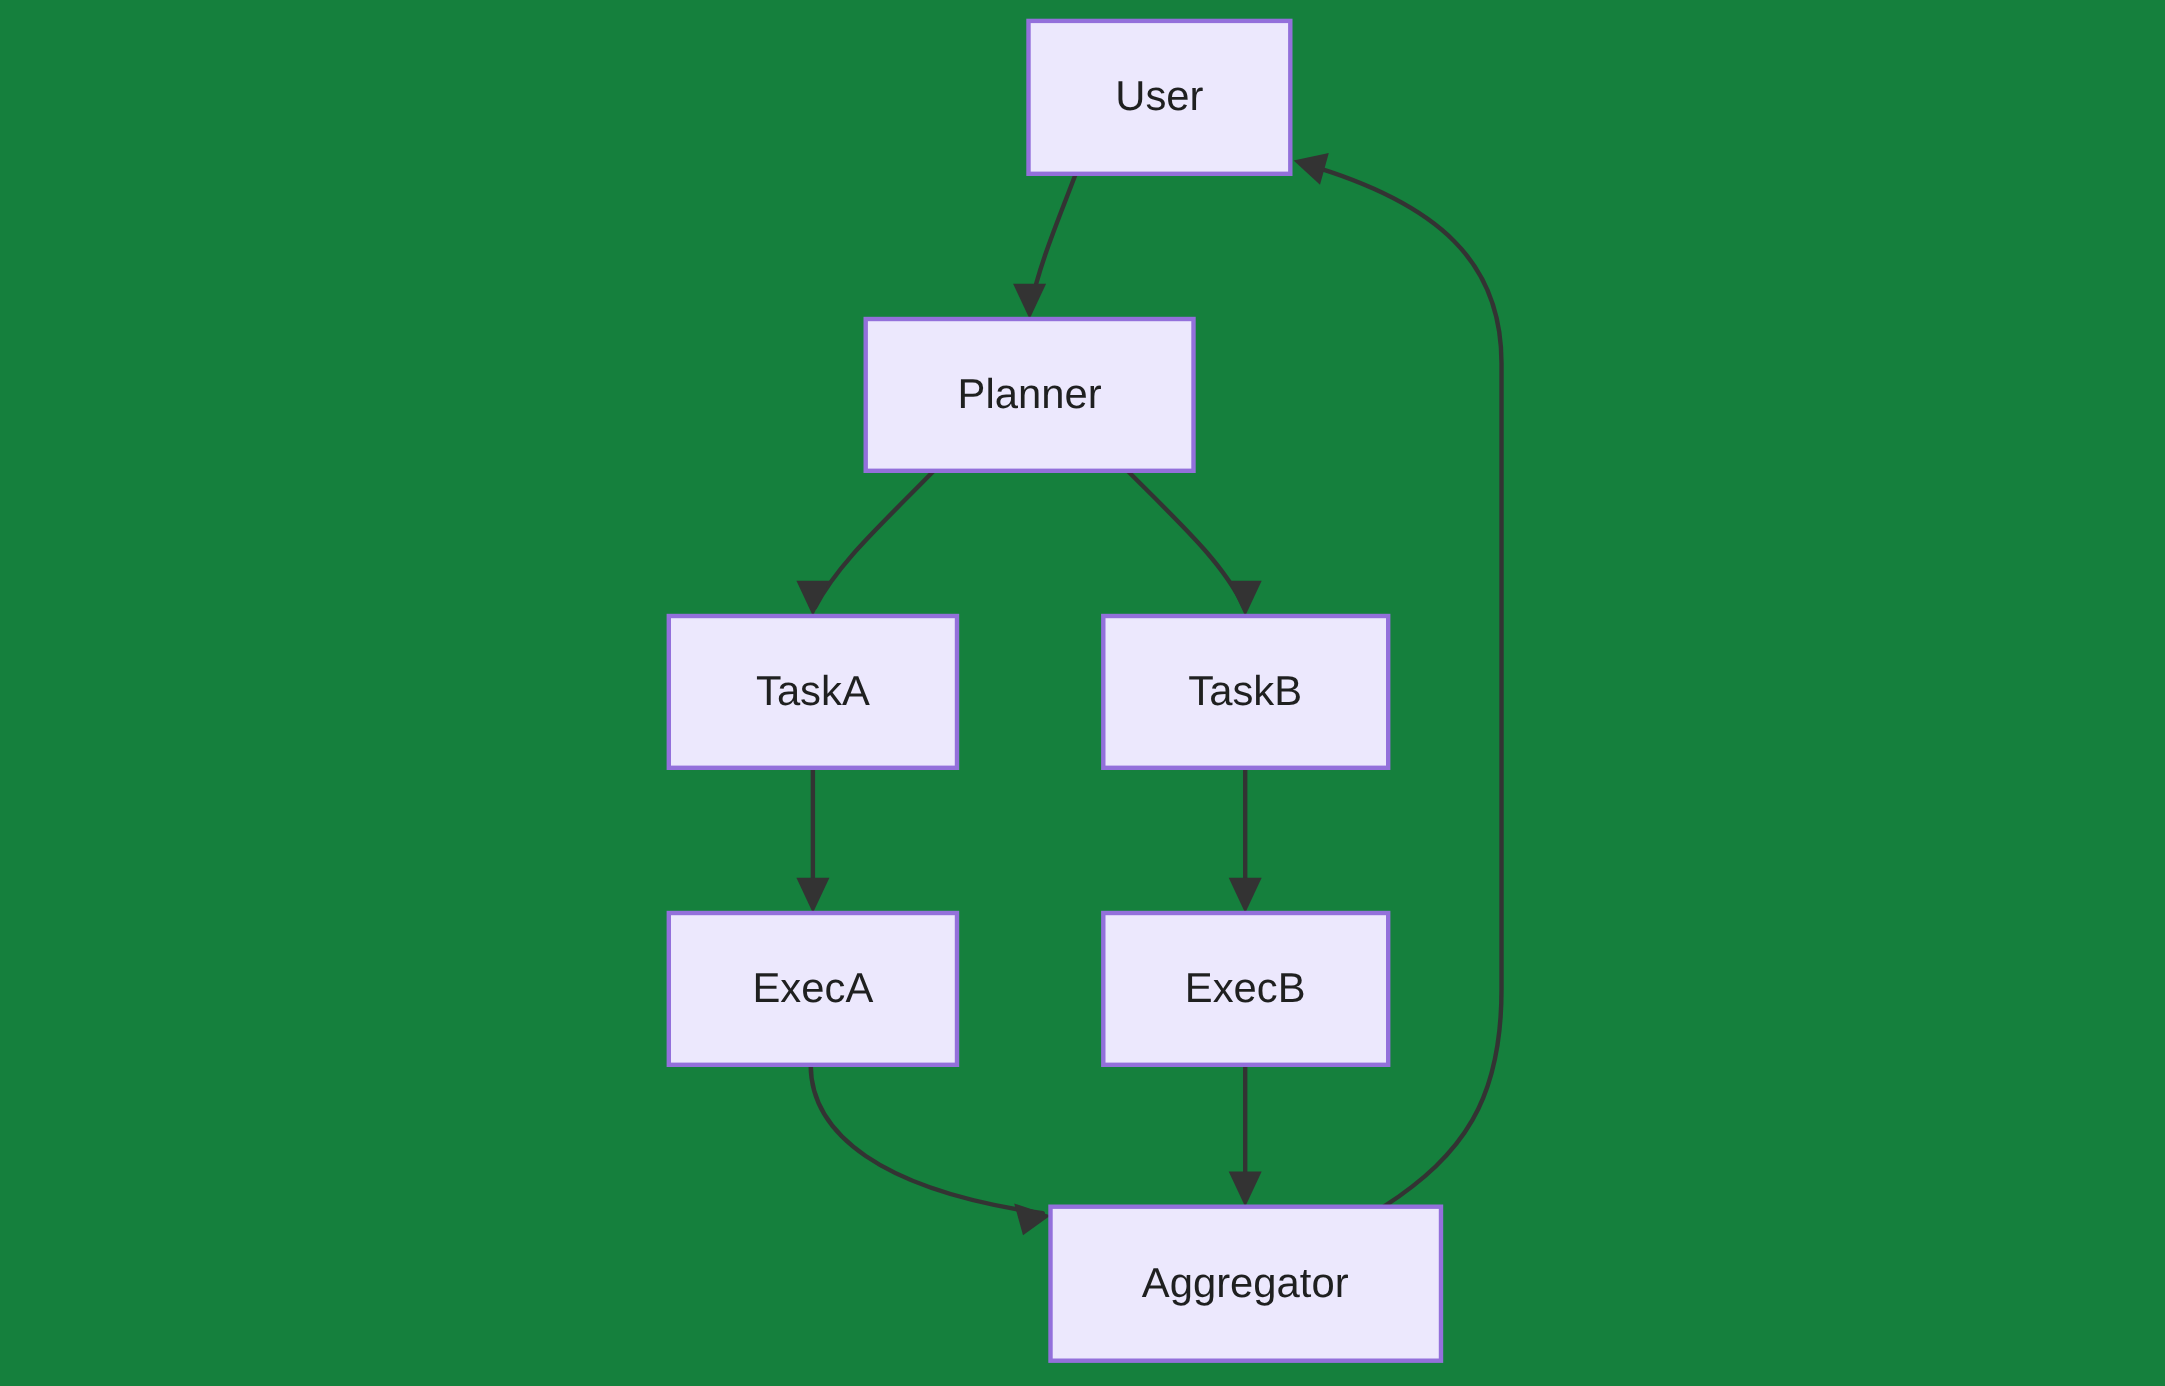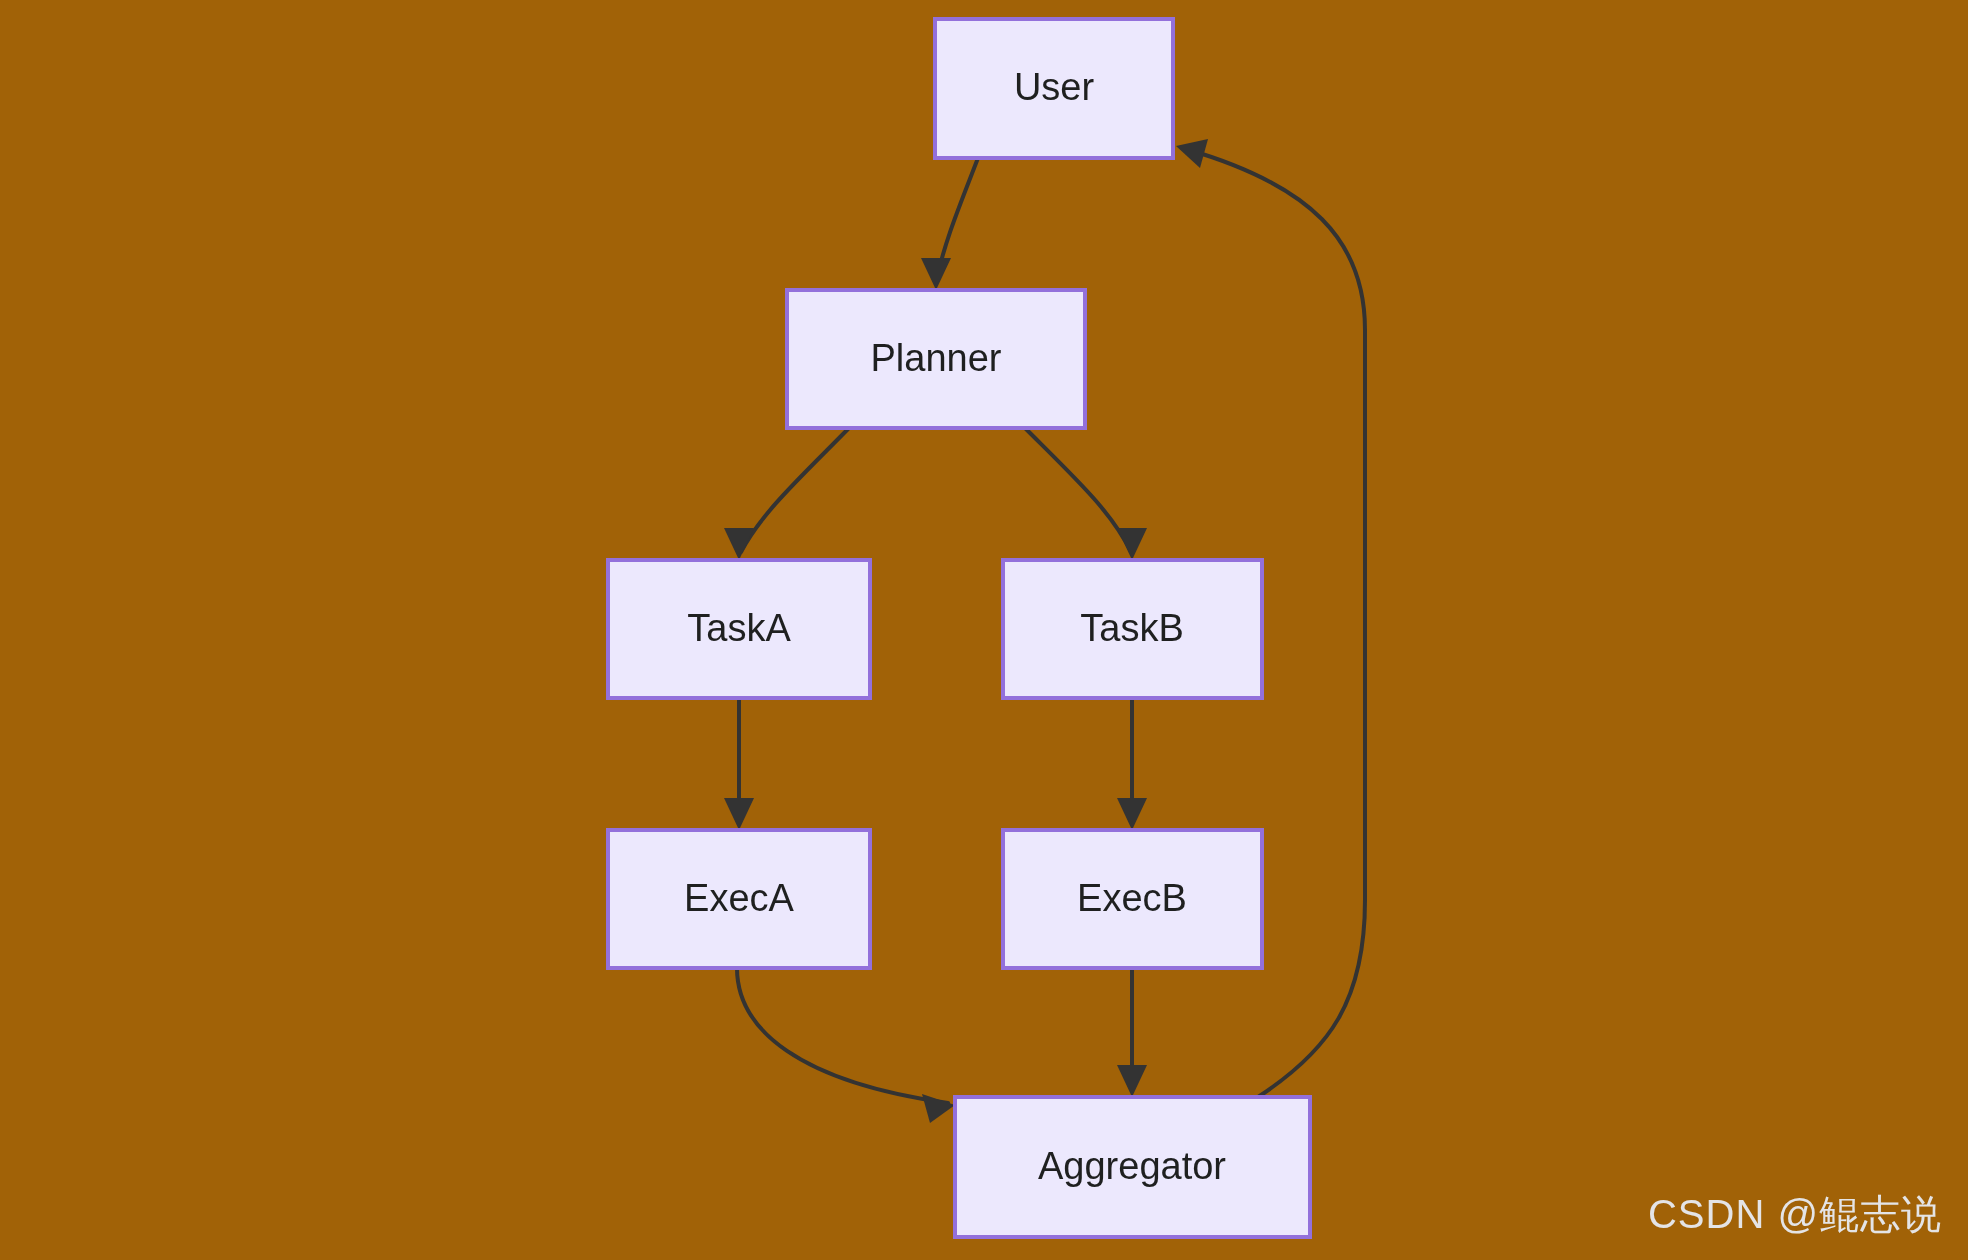--- a/index.html
+++ b/index.html
@@ -4,21 +4,21 @@
 <style>
   html, body {
     margin: 0;
     padding: 0;
     background: #ffffff;
   }
   #canvas {
     position: relative;
     width: 1968px;
     height: 1260px;
-    background: #a16207;
+    background: #15803d;
     overflow: hidden;
     font-family: "Liberation Sans", "DejaVu Sans", sans-serif;
   }
   .flow-svg {
     position: absolute;
     top: 0;
     left: 0;
     width: 1968px;
     height: 1260px;
   }
@@ -142,15 +142,14 @@
       </g>
 
       <g>
         <rect class="node-rect" x="955" y="1097" width="355" height="140"></rect>
         <text class="node-label" x="1132" y="1169">Aggregator</text>
       </g>
 
     </g>
   </svg>
 
-  <div class="watermark">CSDN @鲲志说</div>
 
 </div>
 
 </body></html>

